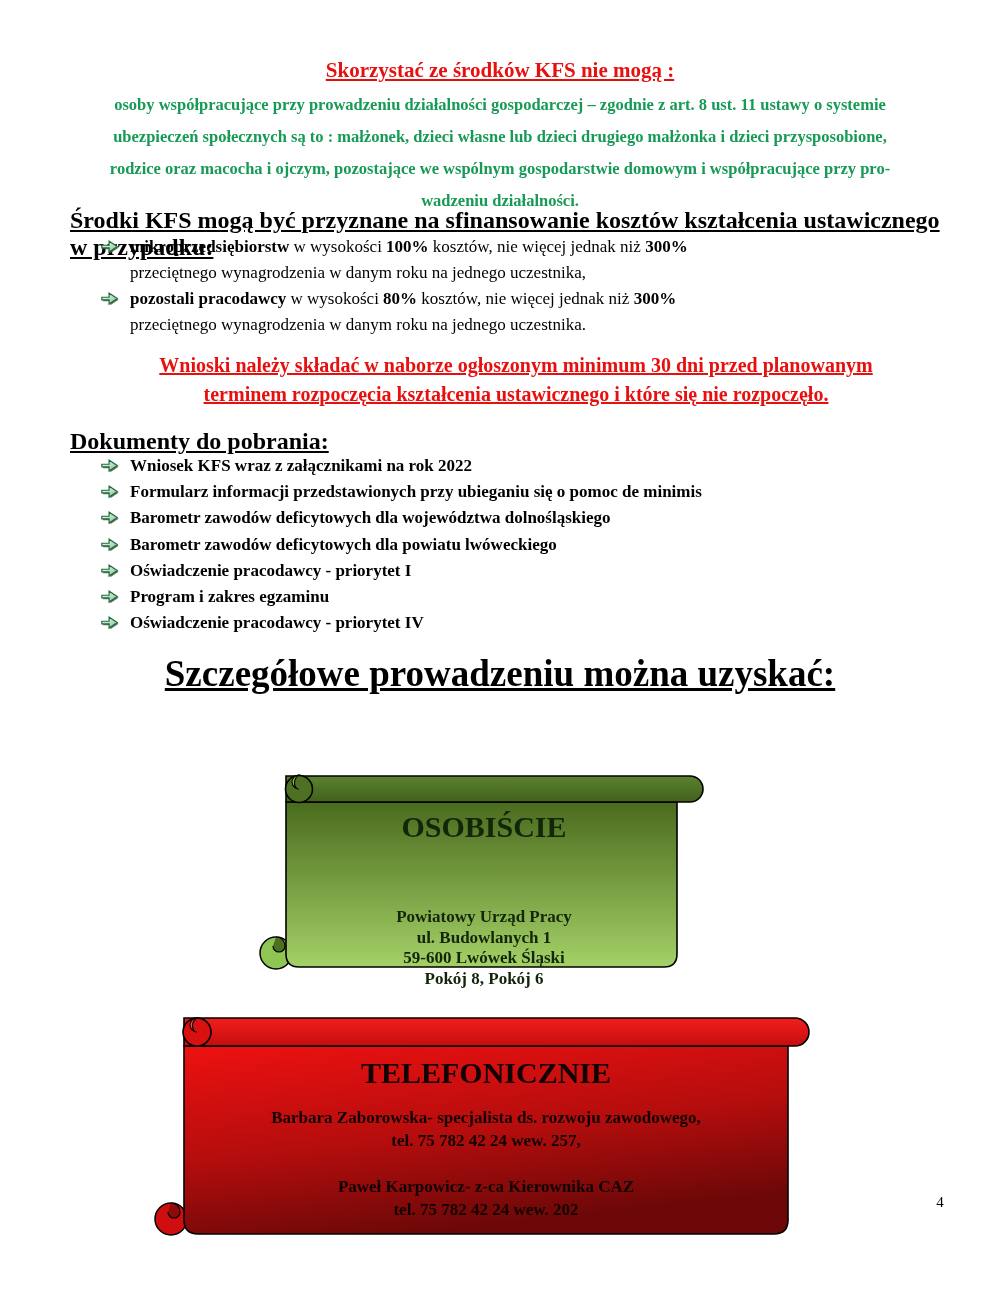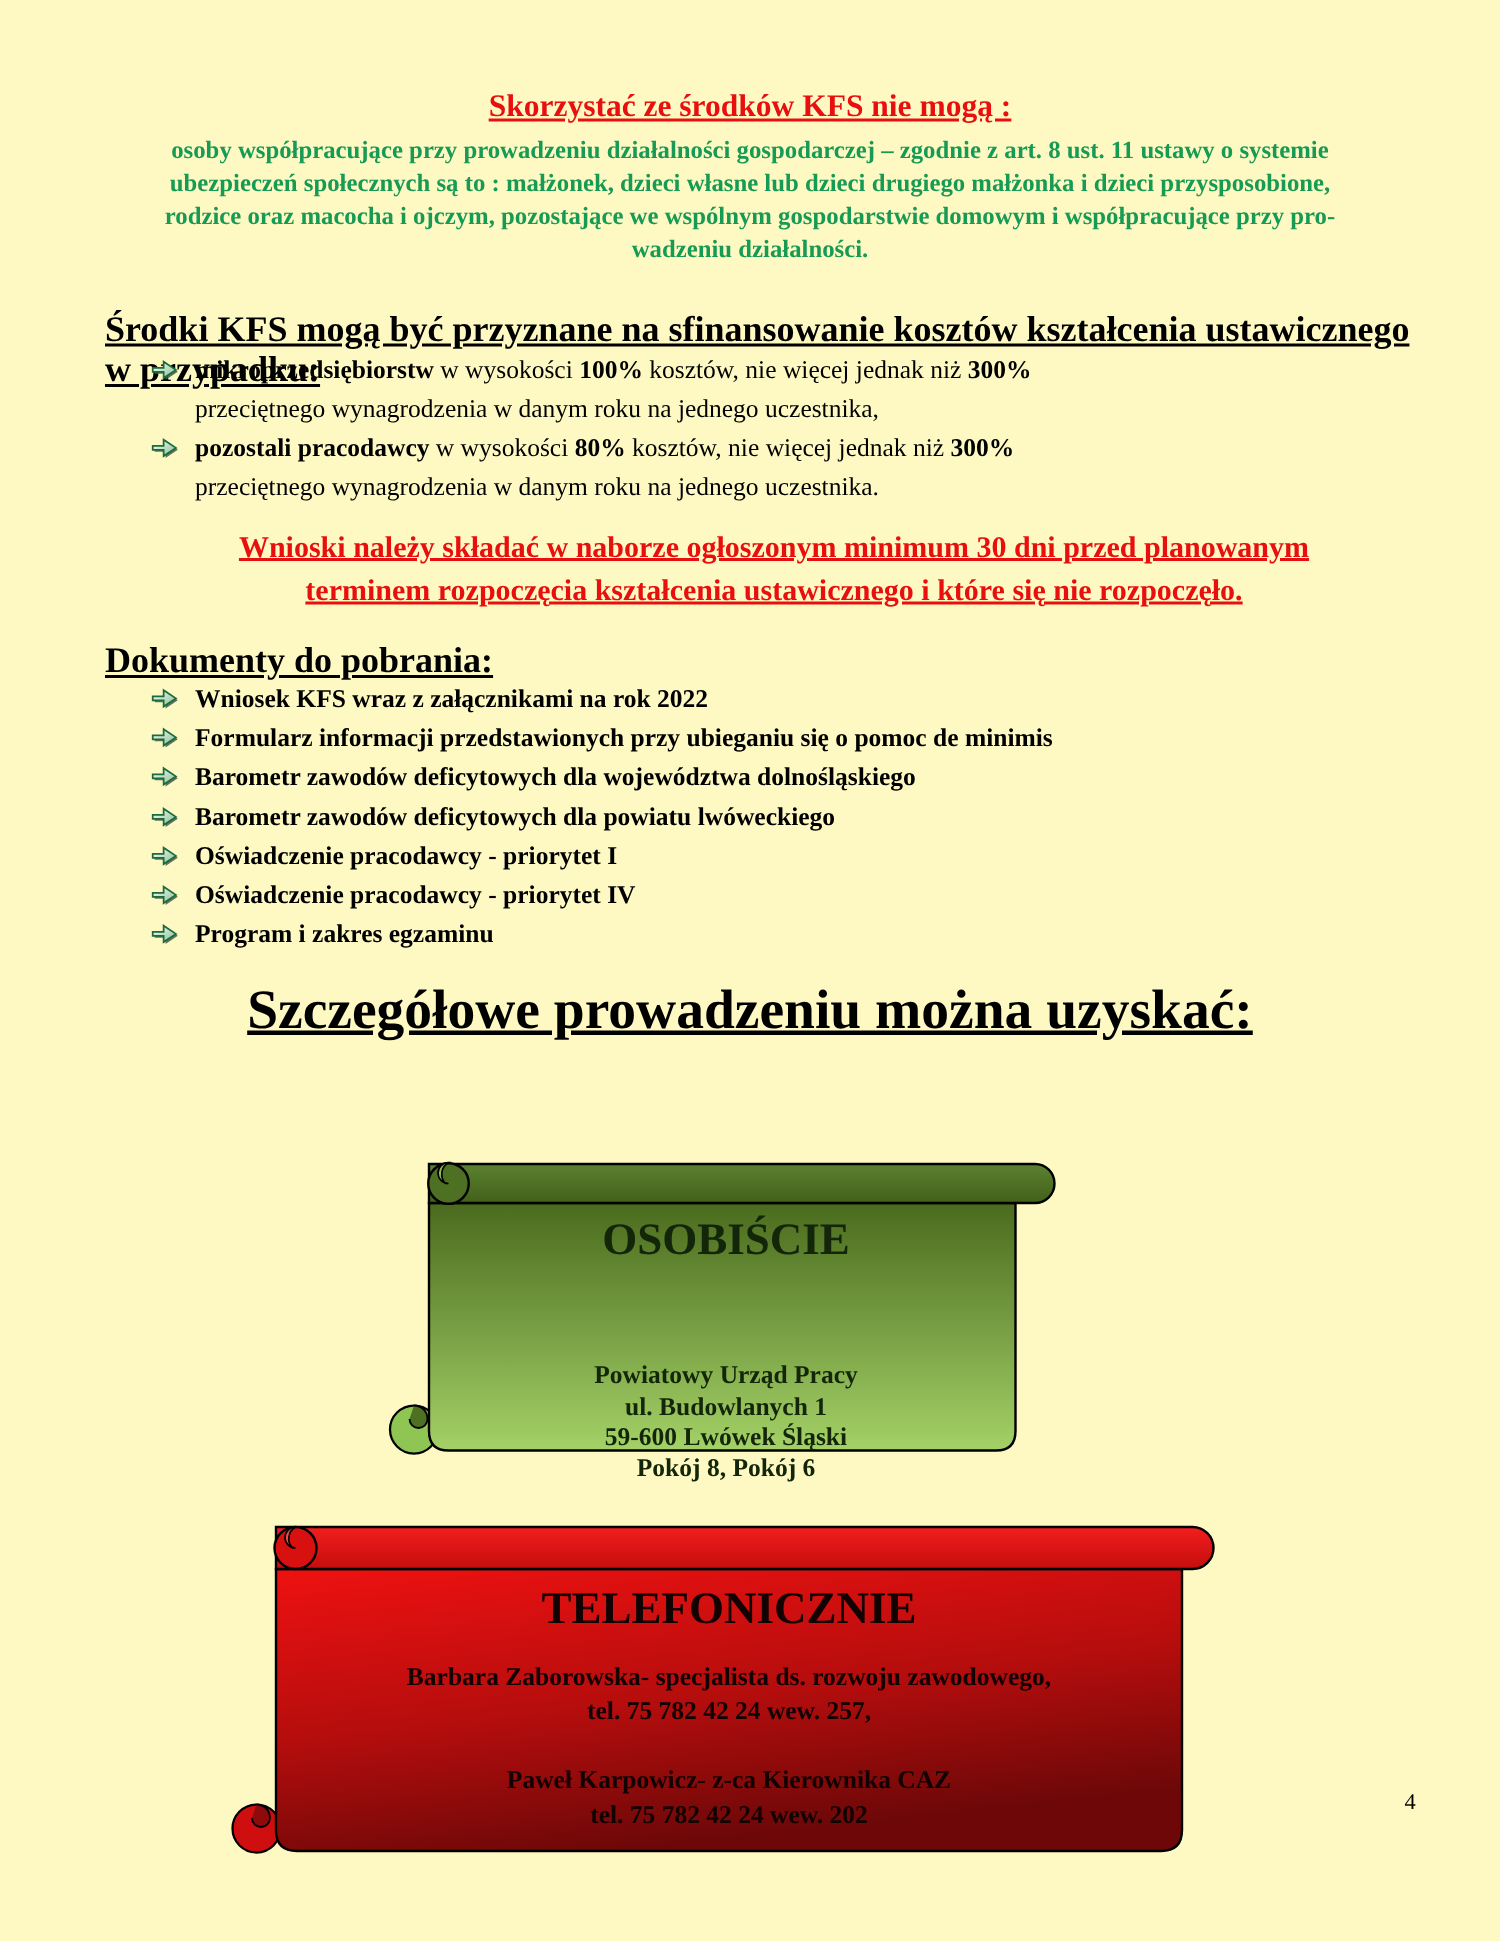--- a/index.html
+++ b/index.html
@@ -1,26 +1,26 @@
 <!DOCTYPE html>
 <html lang="pl"><head>
 <meta charset="utf-8">
 <style>
   html,body{margin:0;padding:0;background:#888;}
   .page{
-    position:relative;width:1000px;height:1294px;margin:0 auto;background:#fef9c3;
+    position:relative;width:1000px;height:1294px;margin:0 auto;background:#ffffff;
     font-family:"Liberation Serif","DejaVu Serif",serif;color:#000;overflow:hidden;
   }
   .abs{position:absolute;}
   .center{text-align:center;}
   .preline{white-space:pre-line;}
   .b{font-weight:bold;}
 
   .h1{top:58px;left:0;width:1000px;font-size:21px;font-weight:bold;color:#e8100e;text-decoration:underline;}
-  .intro{top:89px;left:70px;width:860px;font-size:16.5px;line-height:22px;font-weight:bold;color:#169a54;}
+  .intro{top:89px;left:70px;width:860px;font-size:16.5px;line-height:32px;font-weight:bold;color:#169a54;}
   .sec-heading{font-size:24px;font-weight:bold;text-decoration:underline;}
   .sec1{top:207px;left:70px;width:880px;}
   .list{list-style:none;margin:0;padding:0;}
   .list li{position:relative;padding-left:30px;font-size:17px;line-height:26px;}
   .funding{top:234px;left:100px;width:740px;}
   .arrow-ic{position:absolute;left:0;top:4px;}
   .notice{top:351px;left:16px;width:1000px;font-size:20px;line-height:29px;font-weight:bold;color:#e8100e;}
   .notice span{text-decoration:underline;}
   .docs-h{top:428px;left:70px;width:400px;}
   .docs{top:453px;left:100px;width:800px;}
@@ -154,30 +154,30 @@
       </span>
       <span>Oświadczenie pracodawcy - priorytet I</span>
     </li>
     <li>
       <span class="arrow-ic">
         <svg width="20" height="17" viewBox="0 0 22 18">
             <path d="M3.4 8 H11.4 V3.4 L20.4 9.4 L11.4 15.4 V10.9 H3.4 Z" fill="#4b5a4b" opacity="0.85"></path>
             <path d="M2 6.5 H10 V2 L19 8 L10 14 V9.5 H2 Z" fill="url(#ag)" stroke="#1d6b3c" stroke-width="1.3"></path>
           </svg>
       </span>
+      <span>Program i zakres egzaminu</span>
+    </li>
+    <li>
+      <span class="arrow-ic">
+        <svg width="20" height="17" viewBox="0 0 22 18">
+            <path d="M3.4 8 H11.4 V3.4 L20.4 9.4 L11.4 15.4 V10.9 H3.4 Z" fill="#4b5a4b" opacity="0.85"></path>
+            <path d="M2 6.5 H10 V2 L19 8 L10 14 V9.5 H2 Z" fill="url(#ag)" stroke="#1d6b3c" stroke-width="1.3"></path>
+          </svg>
+      </span>
       <span>Oświadczenie pracodawcy - priorytet IV</span>
-    </li>
-    <li>
-      <span class="arrow-ic">
-        <svg width="20" height="17" viewBox="0 0 22 18">
-            <path d="M3.4 8 H11.4 V3.4 L20.4 9.4 L11.4 15.4 V10.9 H3.4 Z" fill="#4b5a4b" opacity="0.85"></path>
-            <path d="M2 6.5 H10 V2 L19 8 L10 14 V9.5 H2 Z" fill="url(#ag)" stroke="#1d6b3c" stroke-width="1.3"></path>
-          </svg>
-      </span>
-      <span>Program i zakres egzaminu</span>
     </li>
   </ul>
 
   <div class="abs bigh center">Szczegółowe prowadzeniu można uzyskać:</div>
 
   <div class="abs scroll green-scroll">
     <svg width="456" height="210" viewBox="0 0 456 210">
       <circle cx="20" cy="183" r="16" fill="#8fc653" stroke="#000" stroke-width="1.5"></circle>
       <path d="M20 167 a9 9 0 0 1 9 9 a6 6 0 0 1 -12 0" fill="#4d7022" stroke="#000" stroke-width="1.2"></path>
       <path d="M30 32 H421 V184 Q421 197 408 197 H43 Q30 197 30 184 Z" fill="url(#gBody)" stroke="#000" stroke-width="1.6"></path>

